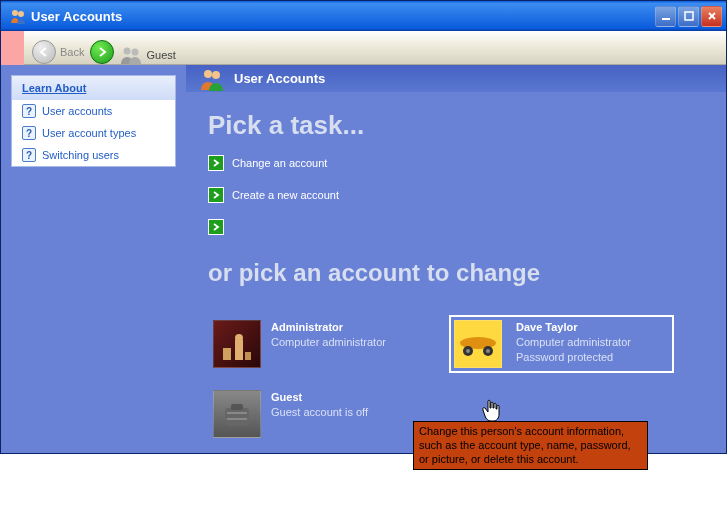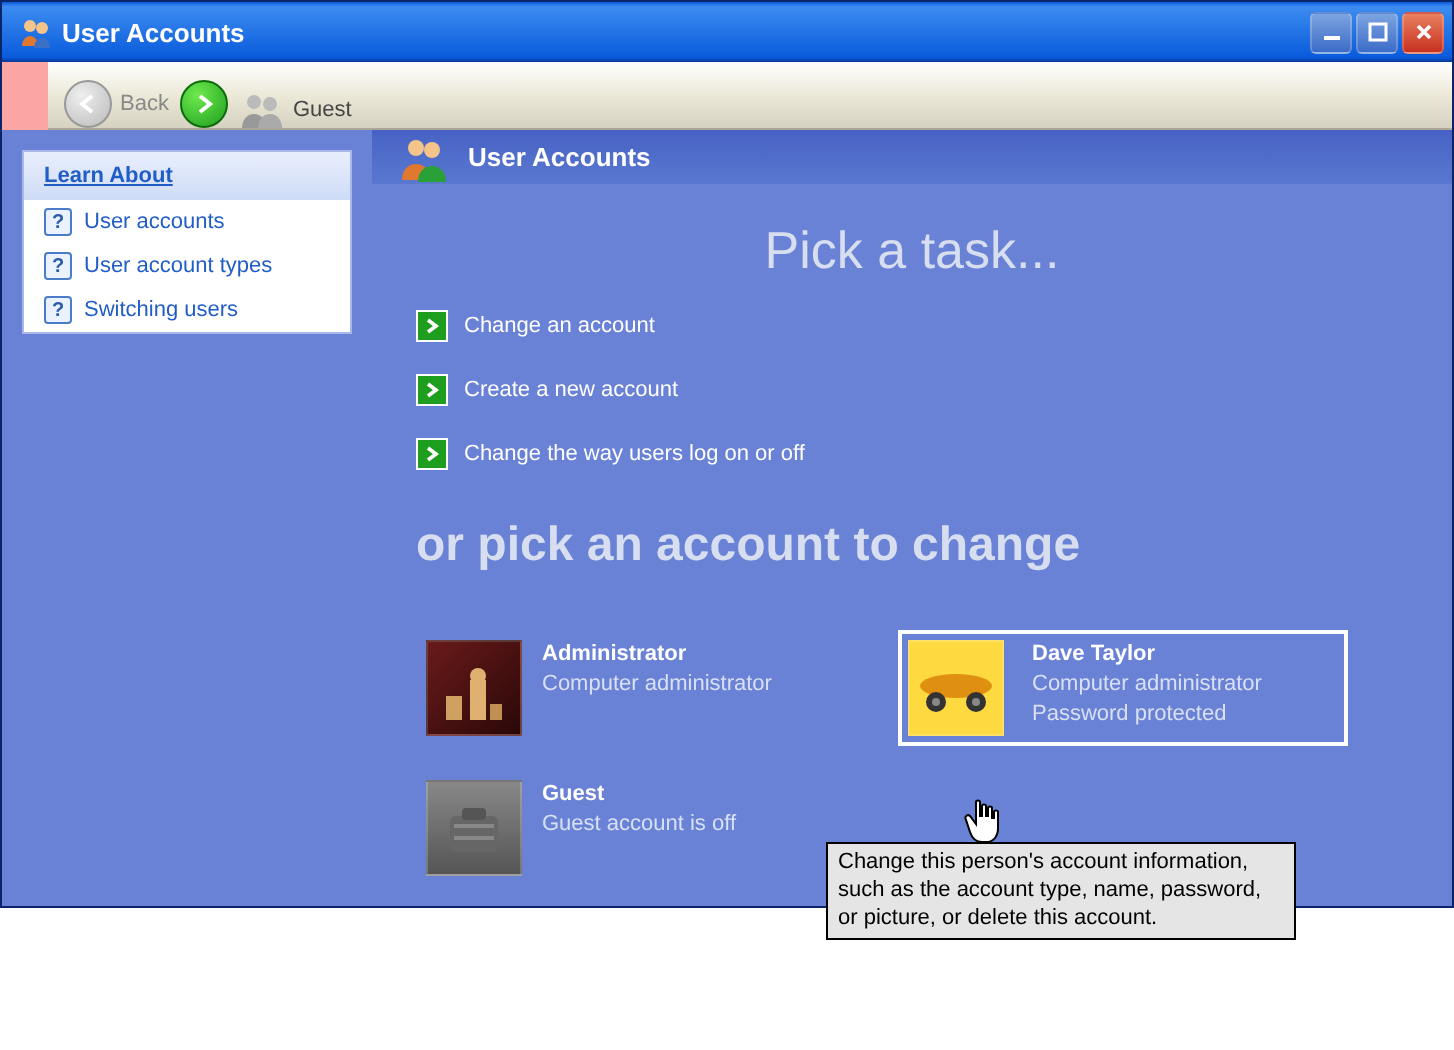--- a/index.html
+++ b/index.html
@@ -26,37 +26,37 @@
 .leftcol { width:185px; padding:10px; }
 .learn-box { background:#fff; border:1px solid #a8b8e8; font-size:11px; }
 .learn-head { background:linear-gradient(#e8eefc,#cfdcf7); padding:6px 10px; font-weight:bold; color:#215dc6;text-decoration:underline; }
 .learn-item { display:flex; align-items:center; gap:6px; padding:4px 10px; color:#215dc6; cursor:pointer; }
 .q-icon { width:14px; height:14px; border:1px solid #4a7cc8; background:#eaf2ff; color:#2a5ca8; font-size:10px; font-weight:bold; display:flex; align-items:center; justify-content:center; border-radius:2px; }
 
 .main { flex:1; display:flex; flex-direction:column; }
 .main-head { height:34px; background:linear-gradient(#4762c4,#5a78d0); display:flex; align-items:center; padding:0 14px; gap:10px; }
 .main-head-text { color:#fff; font-weight:bold; font-size:13px; }
 .main-body { flex:1; padding:18px 22px 10px; color:#fff; position:relative; }
-.h-task { font-size:26px; font-weight:normal; color:#d6deef; margin-bottom:14px;text-align:center; }
+.h-task { font-size:26px; font-weight:bold; color:#d6deef; margin-bottom:14px; }
 .tasks { margin-bottom:24px; }
 .task { display:flex; align-items:center; gap:8px; font-size:11px; color:#fff; margin-bottom:16px; cursor:pointer; }
 .go-sq { width:16px; height:16px; background:#1e9e1e; border:1px solid #fff; display:flex; align-items:center; justify-content:center; }
 .h-pick { font-size:24px; font-weight:bold; color:#d6deef; margin-bottom:28px; }
 .accounts { display:flex; flex-wrap:wrap; gap:12px 16px; }
 .account { display:flex; gap:10px; width:225px; padding:5px; cursor:pointer; }
 .account.hover { border:2px solid #fff; padding:3px;gap:14px; }
 .acc-pic { width:48px; height:48px; border:1px solid #fff3; flex-shrink:0; display:flex; align-items:center; justify-content:center; }
 .pic-chess { background:linear-gradient(135deg,#6a1a1a,#2a0808); }
 .pic-car { background:#ffd940; }
 .pic-bag { background:linear-gradient(#888,#555); }
 .acc-text { font-size:11px; line-height:1.35; }
 .acc-name { font-weight:bold; color:#fff; }
 .acc-sub { color:#d8e0f4; }
 
-.tooltip { position:absolute; left:413px; top:421px; width:235px; background:#e5e5e5; border:1px solid #000; font-size:11px; color:#000; padding:3px 5px; line-height:1.25; z-index:10; }
+.tooltip { position:absolute; left:413px; top:421px; width:235px; background:#c2410c; border:1px solid #000; font-size:11px; color:#000; padding:3px 5px; line-height:1.25; z-index:10; }
 .cursor { position:absolute; left:482px; top:399px; z-index:11; }
 </style>
 </head>
 <body>
 
 <div class="window">
 
   <div class="titlebar">
     <svg class="titlebar-icon" viewBox="0 0 16 16">
       <circle cx="5" cy="5" r="3" fill="#f4c48a"></circle>
@@ -156,21 +156,20 @@
                 </svg>
               </div>
             <span>Create a new account</span>
           </div>
           <div class="task">
             <div class="go-sq">
                 <svg width="10" height="10">
                   <path d="M3 2l4 3-4 3" fill="none" stroke="#fff" stroke-width="1.8"></path>
                 </svg>
               </div>
-            <span>Change the way users log on or off</span>
           </div>
         </div>
         <div class="h-pick">or pick an account to change</div>
         <div class="accounts">
           <div class="account">
             <div class="acc-pic pic-chess">
               <svg width="40" height="40" viewBox="0 0 40 40">
                   <rect x="6" y="24" width="8" height="12" fill="#d0a060"></rect>
                   <rect x="18" y="16" width="8" height="20" fill="#e0b070"></rect>
                   <circle cx="22" cy="14" r="4" fill="#e0b070"></circle>

